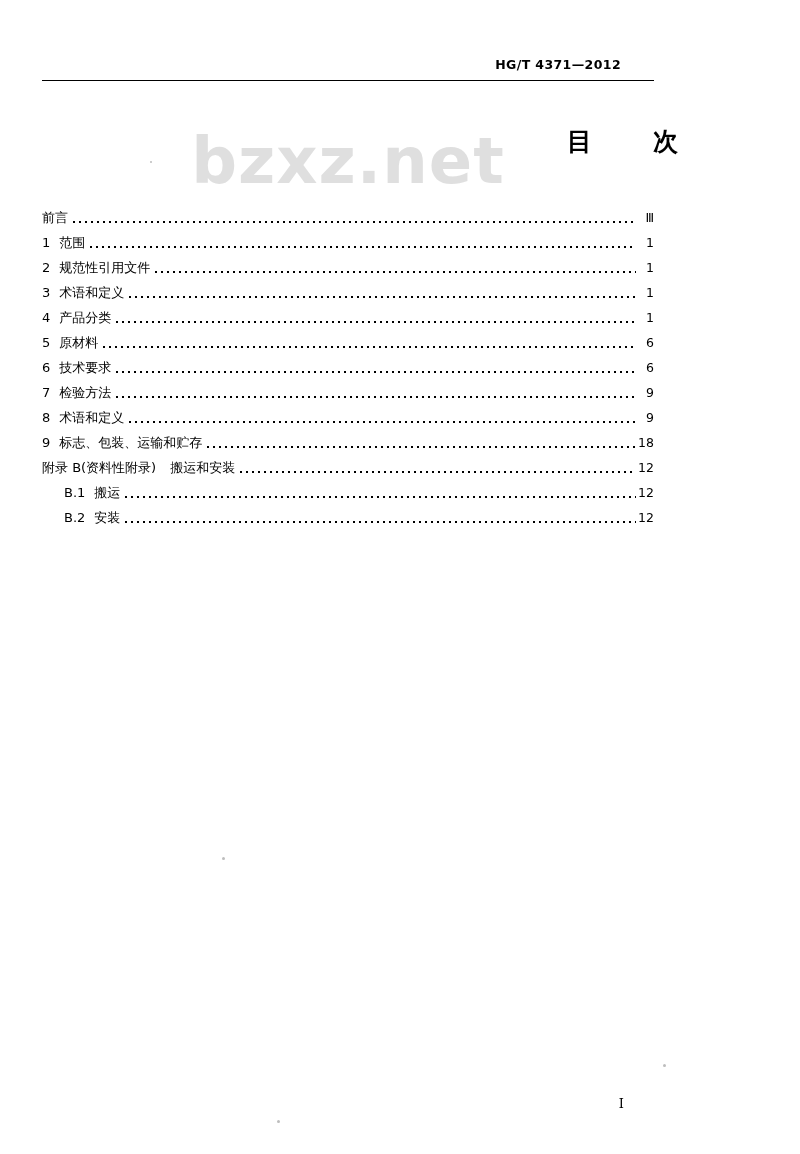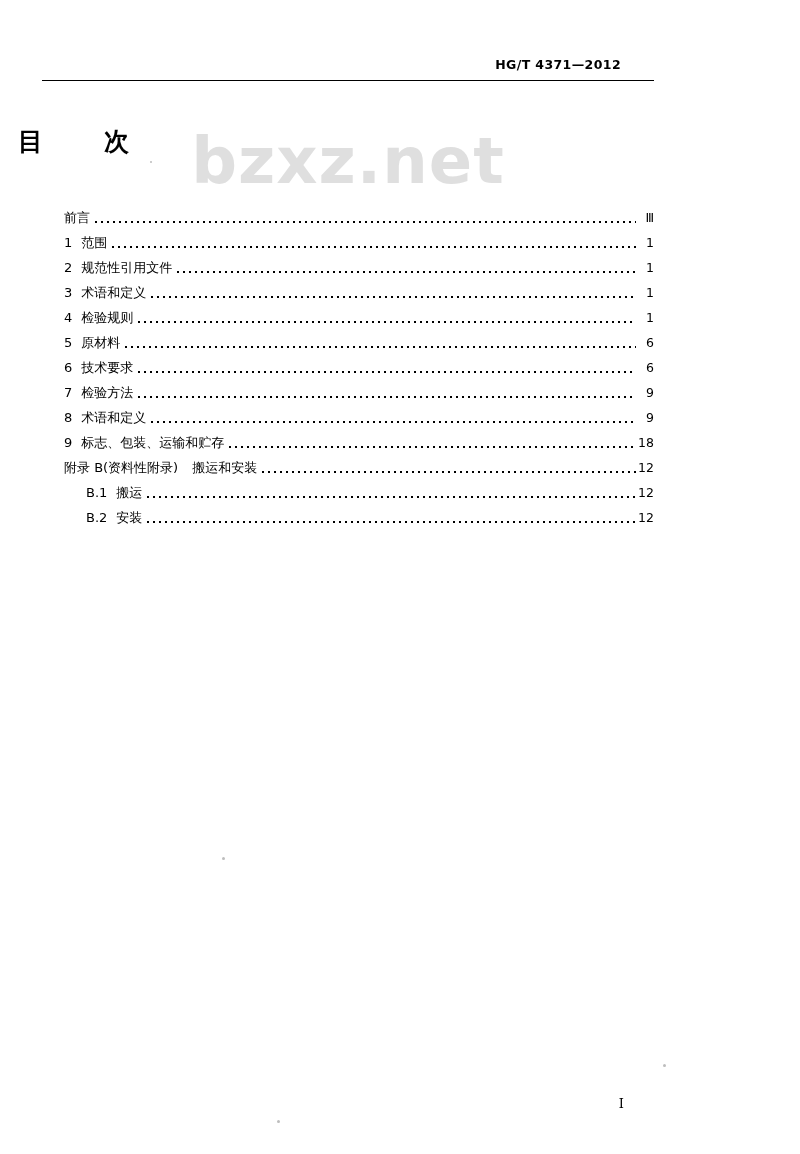--- a/index.html
+++ b/index.html
@@ -42,21 +42,21 @@
     height: 1px;
     background: #000;
   }
 
   
   .toc-title {
     position: absolute;
     left: 0;
     right: 0;
     top: 125px;
-    text-align: left;
+    text-align: right;
     font-size: 25px;
     font-weight: bold;
     letter-spacing: 18px;
     text-indent: 18px;
     font-family: Liberation Serif, serif;
   }
 
   
   .watermark {
     position: absolute;
@@ -80,21 +80,20 @@
     right: 42px;
     top: 205px;
   }
   .toc-row {
     display: flex;
     align-items: flex-end;
     font-size: 13px;
     line-height: 25px;
     height: 25px;
     white-space: nowrap;
-    margin-left: 22px;
   }
   .toc-row .num {
     display: inline-block;
     text-align: left;
     flex: 0 0 auto;
   }
   .toc-row .label {
     flex: 0 0 auto;
   }
   .toc-row .leader {
@@ -174,21 +173,21 @@
       <div class="toc-row lvl-1">
         <span class="num">3</span>
         <span class="num-gap"></span>
         <span class="label">术语和定义</span>
         <span class="leader"></span>
         <span class="page-no">1</span>
       </div>
       <div class="toc-row lvl-1">
         <span class="num">4</span>
         <span class="num-gap"></span>
-        <span class="label">检验规则</span>
+        <span class="label">产品分类</span>
         <span class="leader"></span>
         <span class="page-no">1</span>
       </div>
       <div class="toc-row lvl-1">
         <span class="num">5</span>
         <span class="num-gap"></span>
         <span class="label">原材料</span>
         <span class="leader"></span>
         <span class="page-no">6</span>
       </div>

